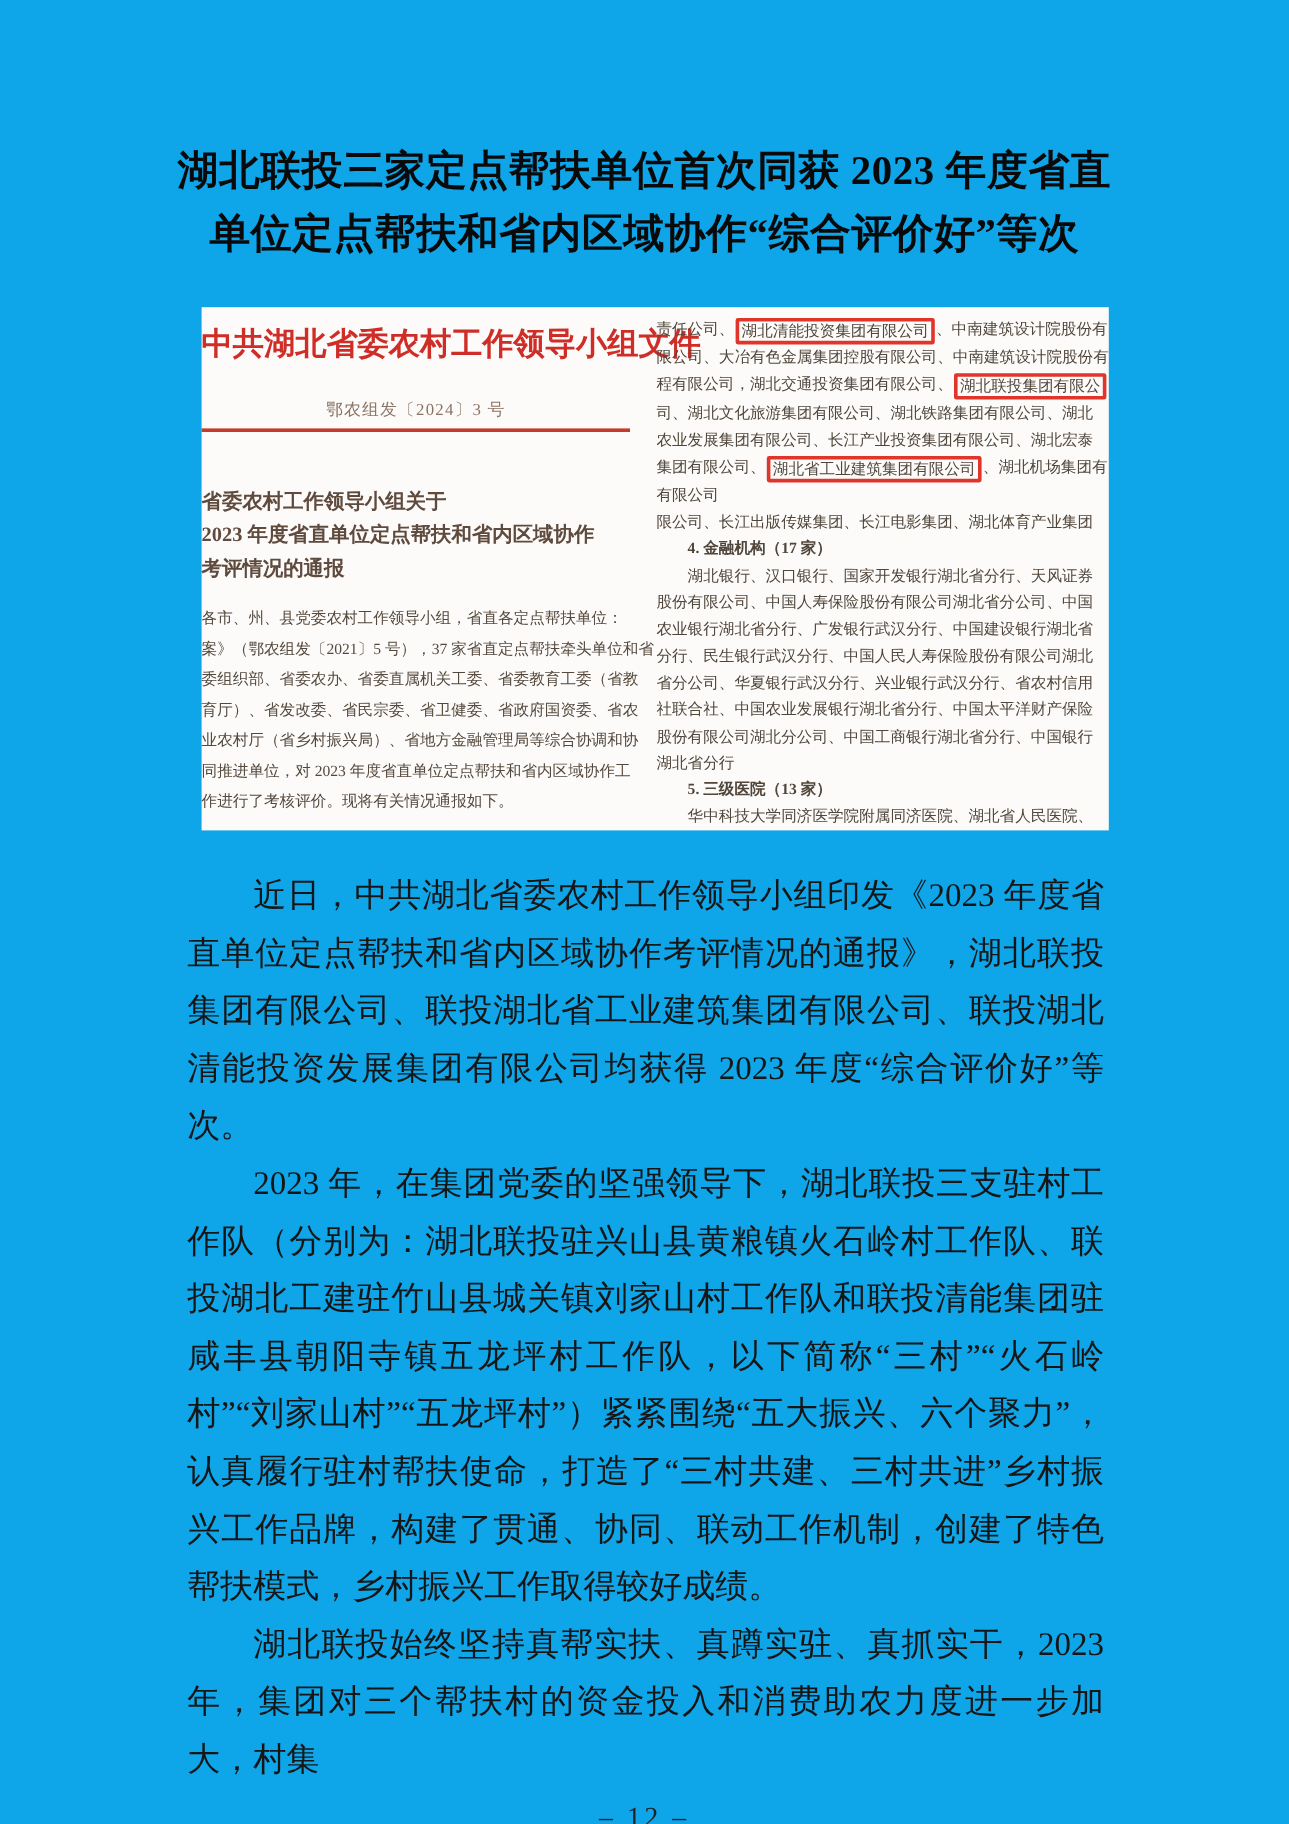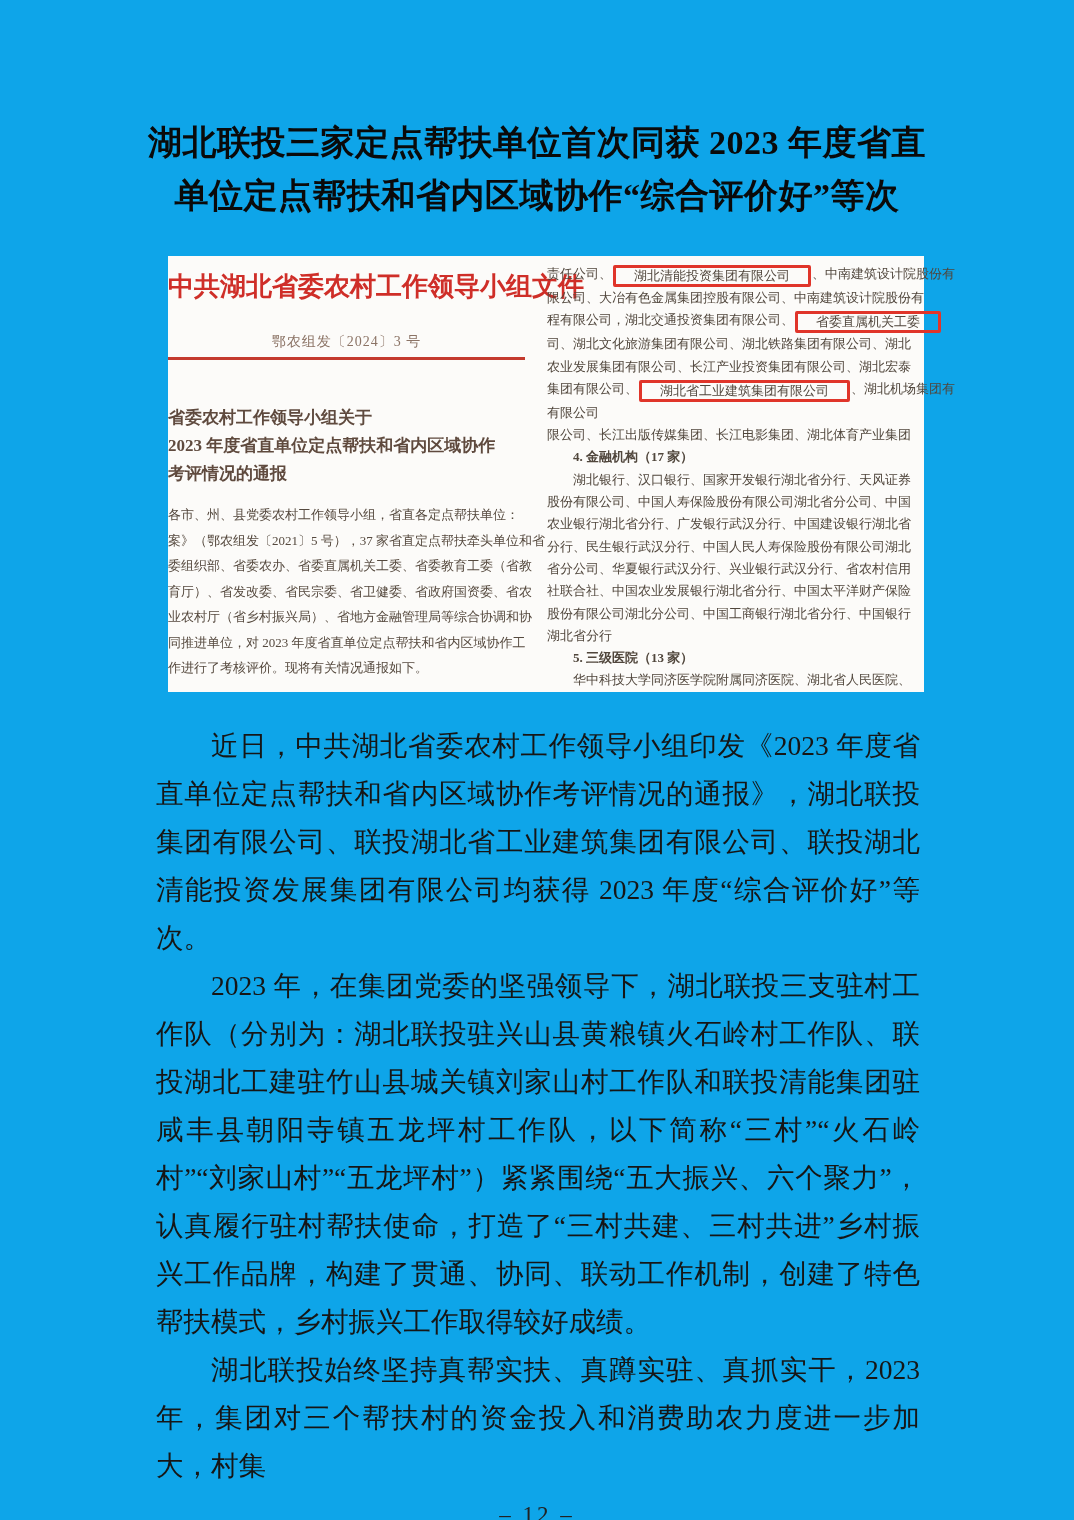--- a/index.html
+++ b/index.html
@@ -75,21 +75,21 @@
     line-height:25.5px;
     color:#55493e;
   }
   .doc-line { white-space:nowrap; }
   .ind-2 { padding-left:2em; }
   .doc-line.bold { font-weight:bold; }
   .boxed {
     display:inline-block;
     border:3px solid #e0352a;
     border-radius:2px;
-    padding:0 18px;
+    padding:0 2px;
     margin:0 1px;
     line-height:16px;
     vertical-align:-2px;
   }
 
   
   .body-text {
     width:764px;
     margin:30px 0 0 156px;
     font-size:27.5px;
@@ -134,21 +134,21 @@
           <div class="doc-line">委组织部、省委农办、省委直属机关工委、省委教育工委（省教</div>
           <div class="doc-line">育厅）、省发改委、省民宗委、省卫健委、省政府国资委、省农</div>
           <div class="doc-line">业农村厅（省乡村振兴局）、省地方金融管理局等综合协调和协</div>
           <div class="doc-line">同推进单位，对 2023 年度省直单位定点帮扶和省内区域协作工</div>
           <div class="doc-line">作进行了考核评价。现将有关情况通报如下。</div>
         </div>
     </div>
     <div class="doc-right" id="doc-right">
         <div class="doc-line"><span>责任公司、</span><span class="boxed">湖北清能投资集团有限公司</span><span>、中南建筑设计院股份有</span></div>
         <div class="doc-line"><span>限公司、大冶有色金属集团控股有限公司、中南建筑设计院股份有</span></div>
-        <div class="doc-line"><span>程有限公司，湖北交通投资集团有限公司、</span><span class="boxed">省委直属机关工委</span></div>
+        <div class="doc-line"><span>程有限公司，湖北交通投资集团有限公司、</span><span class="boxed">湖北联投集团有限公</span></div>
         <div class="doc-line"><span>司、湖北文化旅游集团有限公司、湖北铁路集团有限公司、湖北</span></div>
         <div class="doc-line"><span>农业发展集团有限公司、长江产业投资集团有限公司、湖北宏泰</span></div>
         <div class="doc-line"><span>集团有限公司、</span><span class="boxed">湖北省工业建筑集团有限公司</span><span>、湖北机场集团有</span></div>
         <div class="doc-line"><span>有限公司</span></div>
         <div class="doc-line"><span>限公司、长江出版传媒集团、长江电影集团、湖北体育产业集团</span></div>
         <div class="doc-line ind-2 bold"><span>4. 金融机构（17 家）</span></div>
         <div class="doc-line ind-2"><span>湖北银行、汉口银行、国家开发银行湖北省分行、天风证券</span></div>
         <div class="doc-line"><span>股份有限公司、中国人寿保险股份有限公司湖北省分公司、中国</span></div>
         <div class="doc-line"><span>农业银行湖北省分行、广发银行武汉分行、中国建设银行湖北省</span></div>
         <div class="doc-line"><span>分行、民生银行武汉分行、中国人民人寿保险股份有限公司湖北</span></div>

